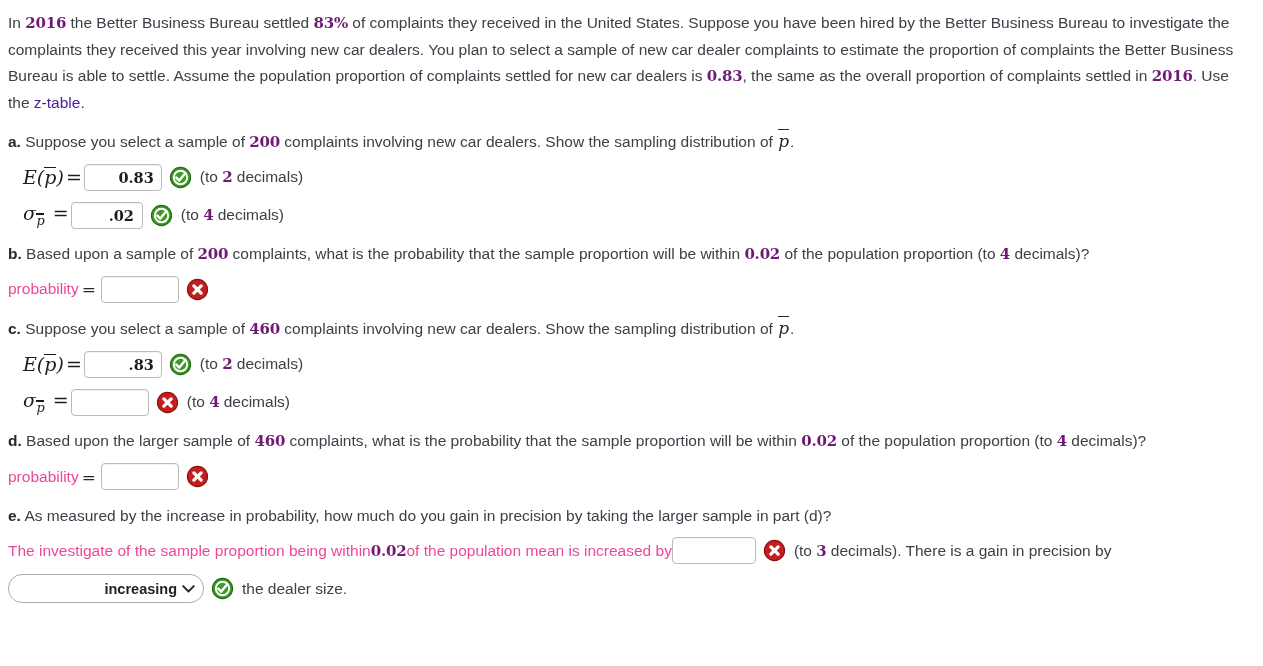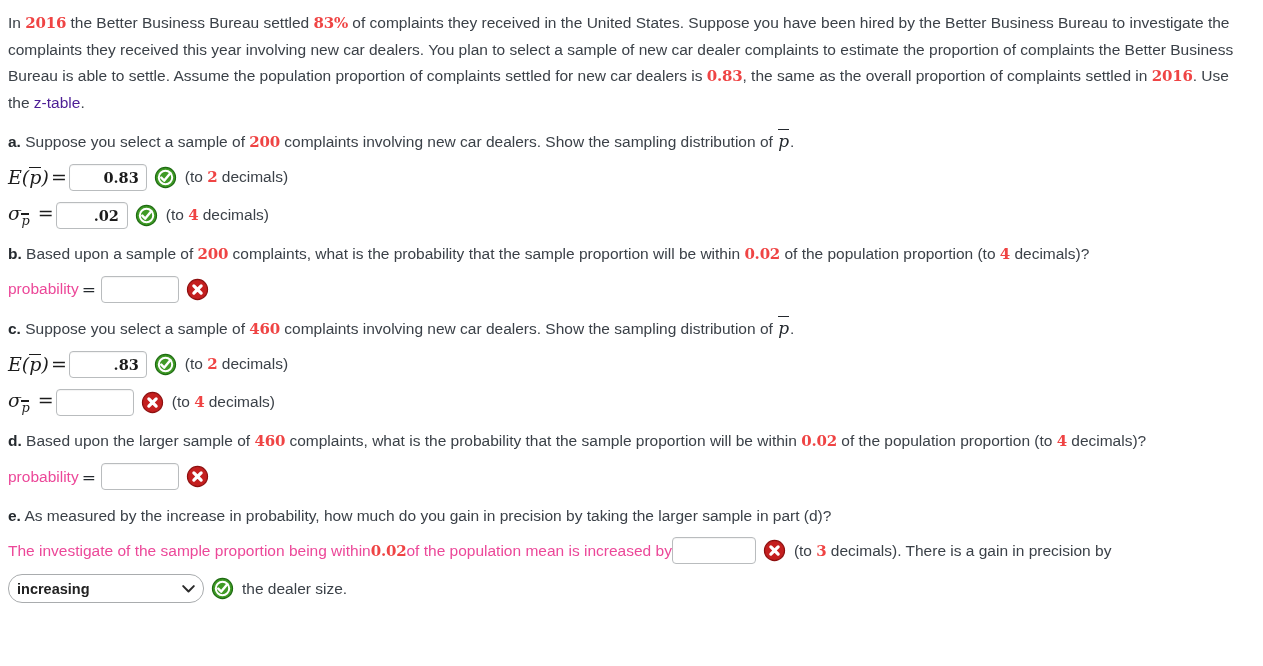--- a/index.html
+++ b/index.html
@@ -37,37 +37,38 @@
   .qlabel {
     font-weight: bold;
     color: #24292e;
   }
   
   .num {
     font-family: "DejaVu Serif", "Liberation Serif", serif;
     font-weight: bold;
     font-size: 15px;
     letter-spacing: -0.2px;
-    color: #ef4444;
+    color: #701a75;
   }
   .link {
     color: #4c1d95;
     text-decoration: none;
     cursor: pointer;
   }
 
   
   .math {
     font-family: "DejaVu Serif", "Liberation Serif", serif;
     font-style: italic;
     font-size: 19px;
     color: #1c1c1c;
     white-space: nowrap;
     display: inline-block;
     vertical-align: middle;
+    margin-left: 15px;
   }
   .math .eq {
     font-style: normal;
     padding: 0 2px;
   }
   .pbar {
     display: inline-block;
     position: relative;
     font-style: italic;
   }
@@ -175,20 +176,21 @@
     height: 29px;
     border: 1px solid #a9acae;
     border-radius: 14px;
     background: #ffffff;
     font-family: "Liberation Sans", sans-serif;
     font-weight: bold;
     font-size: 14.5px;
     color: #222222;
     padding: 0 26px 0 8px;
     outline: none;
+    text-align: right;
   }
   .sel-arrow {
     position: absolute;
     right: 9px;
     top: 50%;
     transform: translateY(-50%);
     pointer-events: none;
     line-height: 0;
   }
 

